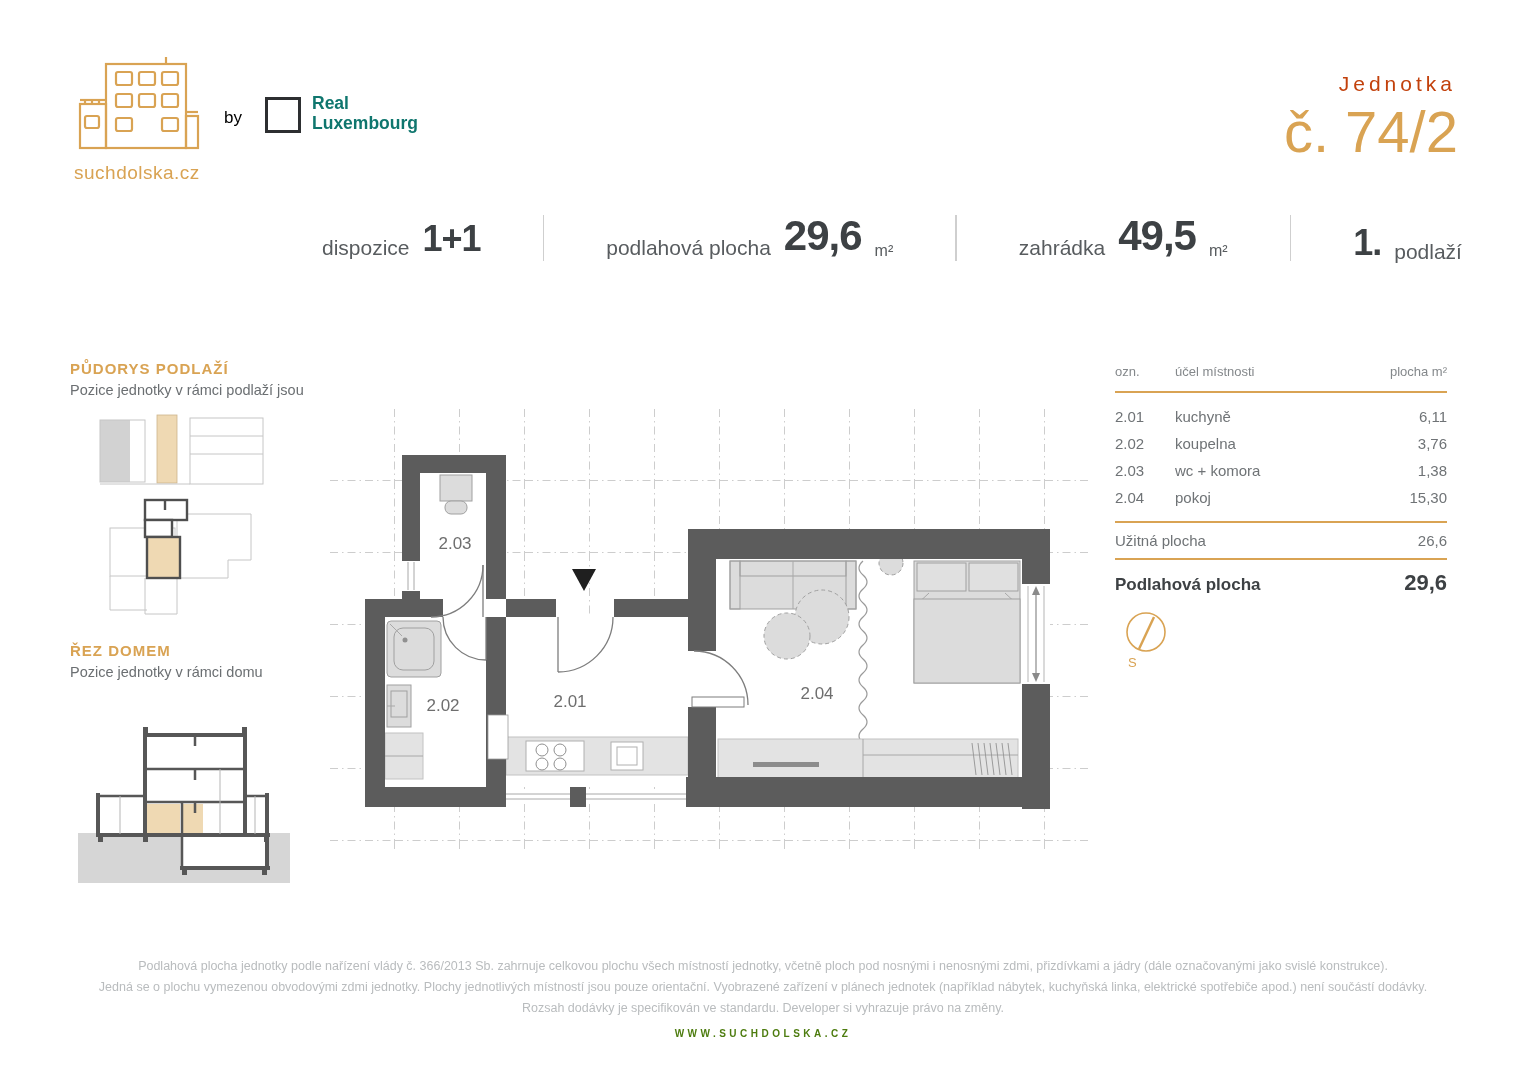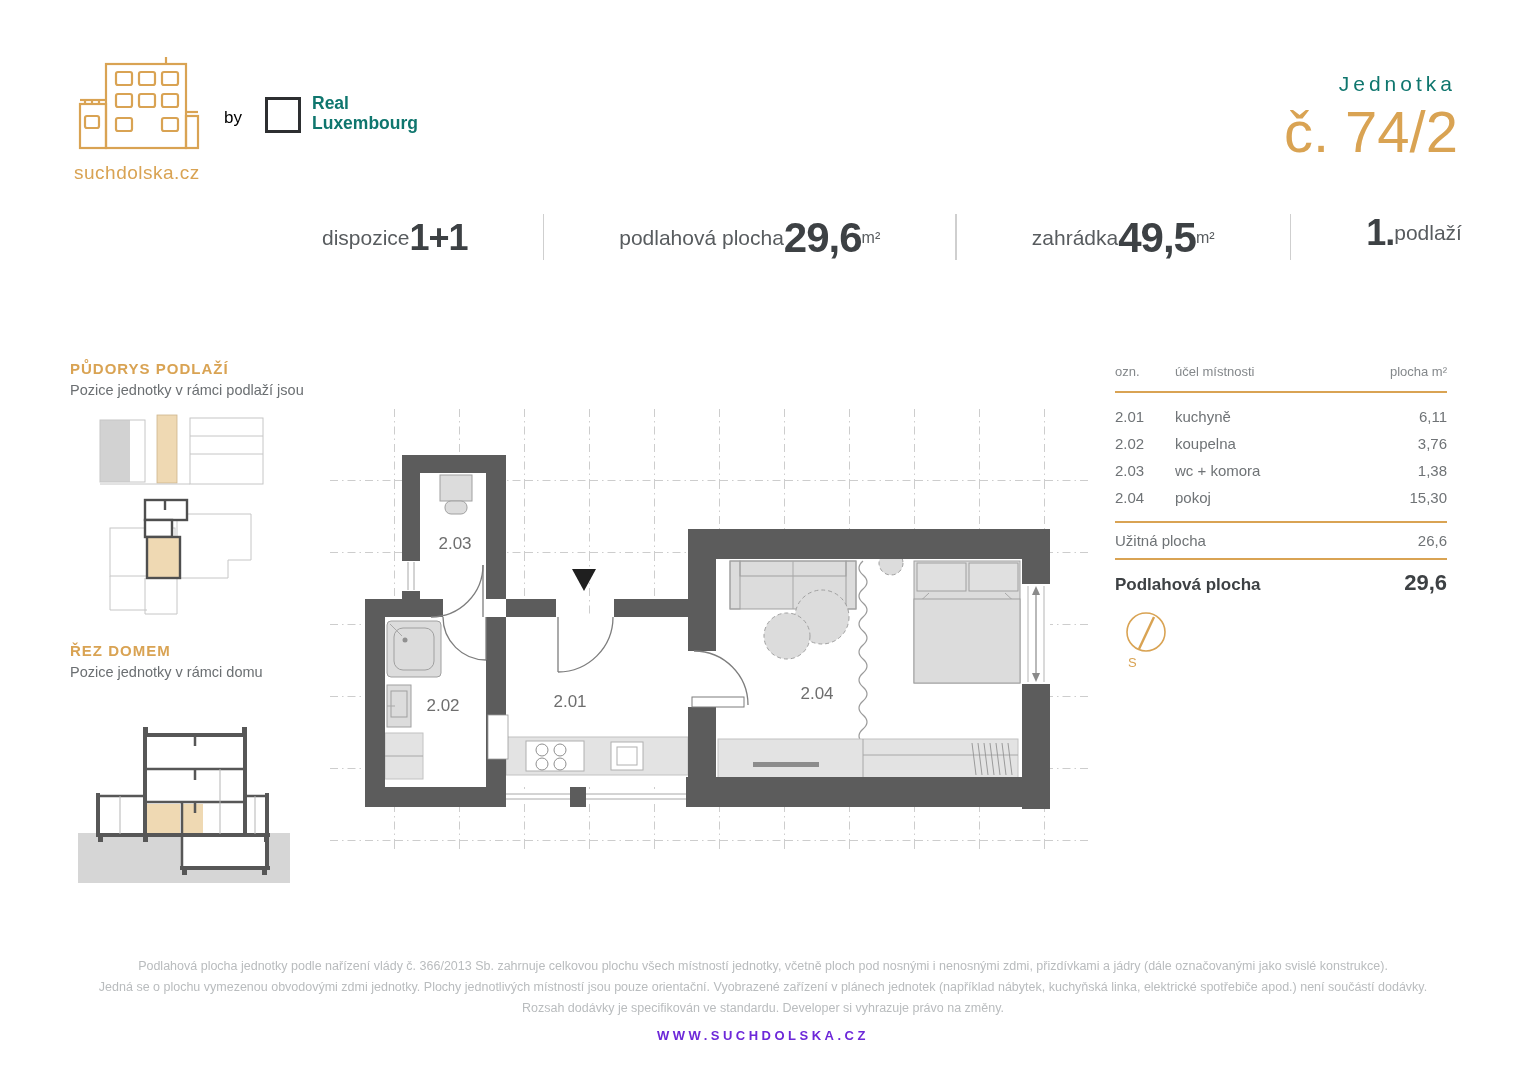--- a/index.html
+++ b/index.html
@@ -5,25 +5,25 @@
   :root{ --gold:#D9A353; --dark:#3D4144; --wall:#5C5C5C; --tan:#EFD9B3; --gray:#6F7376; --light:#D8D8D8; }
   *{margin:0;padding:0;box-sizing:border-box;}
   body{background:#e8e8e8;font-family:"Liberation Sans",sans-serif;}
   .sheet{position:relative;width:1526px;height:1080px;background:#ffffff;overflow:hidden;margin:0 auto;}
   .abs{position:absolute;}
   
   .logo-text{left:74px;top:162px;font-size:19px;color:var(--gold);letter-spacing:.5px;}
   .by{left:224px;top:108px;font-size:17px;color:#000000;}
   .rl-square{left:265px;top:97px;width:36px;height:36px;border:3.5px solid #2d2f31;}
   .rl-text{left:312px;top:93px;font-size:17.5px;line-height:20px;font-weight:bold;color:#0f766e;}
-  .unit-label{right:70px;top:72px;font-size:21px;color:#0f766e;letter-spacing:4px;text-align:right;}
+  .unit-label{right:70px;top:72px;font-size:21px;color:#c2410c;letter-spacing:4px;text-align:right;}
   .unit-number{right:68px;top:98px;font-size:58px;color:var(--gold);text-align:right;}
   
   .specbar{left:322px;top:212px;width:1140px;display:flex;align-items:baseline;justify-content:space-between;}
-  .spec-group{display:flex;align-items:center;}
+  .spec-group{display:flex;align-items:flex-end;gap:13px;}
   .spec-label{font-size:21px;color:#585c5f;}
   .spec-num{font-size:42px;font-weight:bold;color:var(--dark);letter-spacing:-1px;}
   .spec-num.md{font-size:36px;}
   .spec-unit{font-size:16px;color:#585c5f;}
   .spec-sep{width:1.5px;height:46px;background:#cfcfcf;align-self:center;}
   
   .side-title{font-size:15px;font-weight:bold;color:var(--gold);letter-spacing:1px;}
   .side-sub{font-size:14.5px;color:#6b6f72;margin-top:5px;}
   
   .rtable{left:1115px;top:358px;width:332px;font-size:15px;color:var(--gray);}
@@ -32,21 +32,21 @@
   .c-ozn{width:60px;}
   .c-ucel{flex:1;}
   .c-plocha{text-align:right;}
   .goldline{height:2px;background:var(--gold);border:none;}
   .sumrow{display:flex;align-items:baseline;justify-content:space-between;padding:9px 0;}
   .totrow{display:flex;align-items:baseline;justify-content:space-between;padding:10px 0 0 0;}
   .totrow .lbl{font-size:17px;font-weight:bold;color:var(--dark);}
   .totrow .val{font-size:22px;font-weight:bold;color:var(--dark);}
   
   .disclaimer{left:33px;top:956px;width:1460px;text-align:center;font-size:12.5px;line-height:21px;color:#b9bcbe;}
-  .website{left:0;top:1028px;width:1526px;text-align:center;font-size:13px;font-weight:bold;letter-spacing:3.5px;color:#6d28d9;}
+  .website{left:0;top:1028px;width:1526px;text-align:center;font-size:10px;font-weight:bold;letter-spacing:3.5px;color:#4d7c0f;}
   
   .wall{fill:var(--wall);}
   .furn{fill:#dcdcdc;stroke:#a0a0a0;stroke-width:1;}
   .furn2{fill:#e3e3e3;stroke:#c2c2c2;stroke-width:1;}
   .thin{stroke:#a8a8a8;stroke-width:1;fill:none;}
   .door{stroke:#7d7d7d;stroke-width:1.3;fill:none;}
   .roomlabel{font-size:17px;fill:#6e6e6e;text-anchor:middle;font-family:"Liberation Sans",sans-serif;}
   .lite{stroke:#c6c6c6;stroke-width:1;fill:none;}
   .darkline{stroke:#575757;fill:none;}
   .tanfill{fill:var(--tan);}

